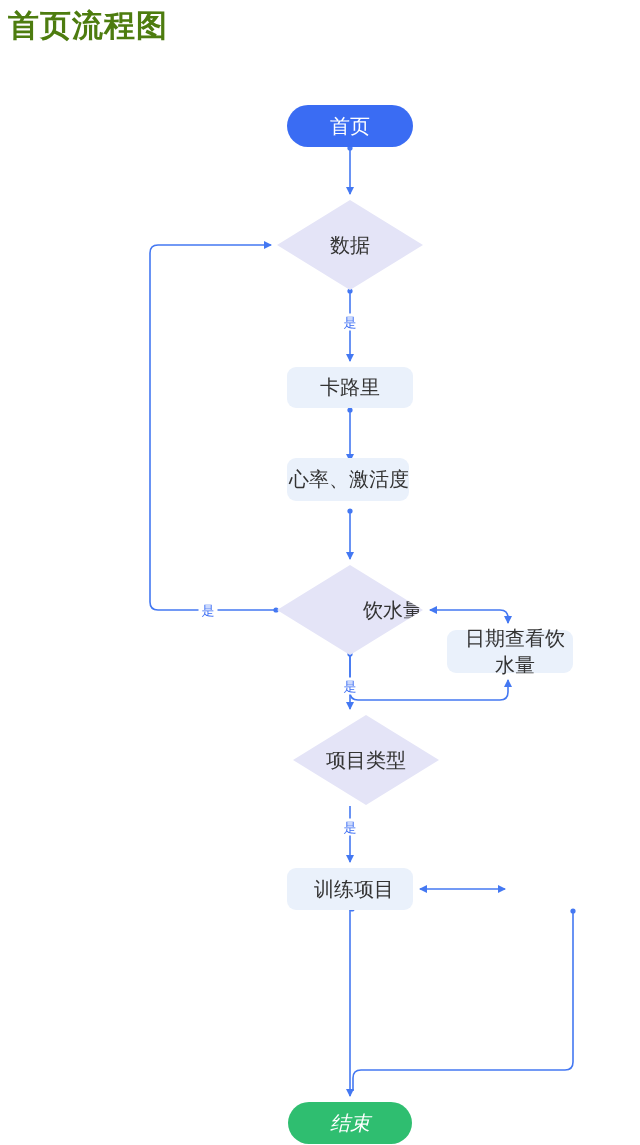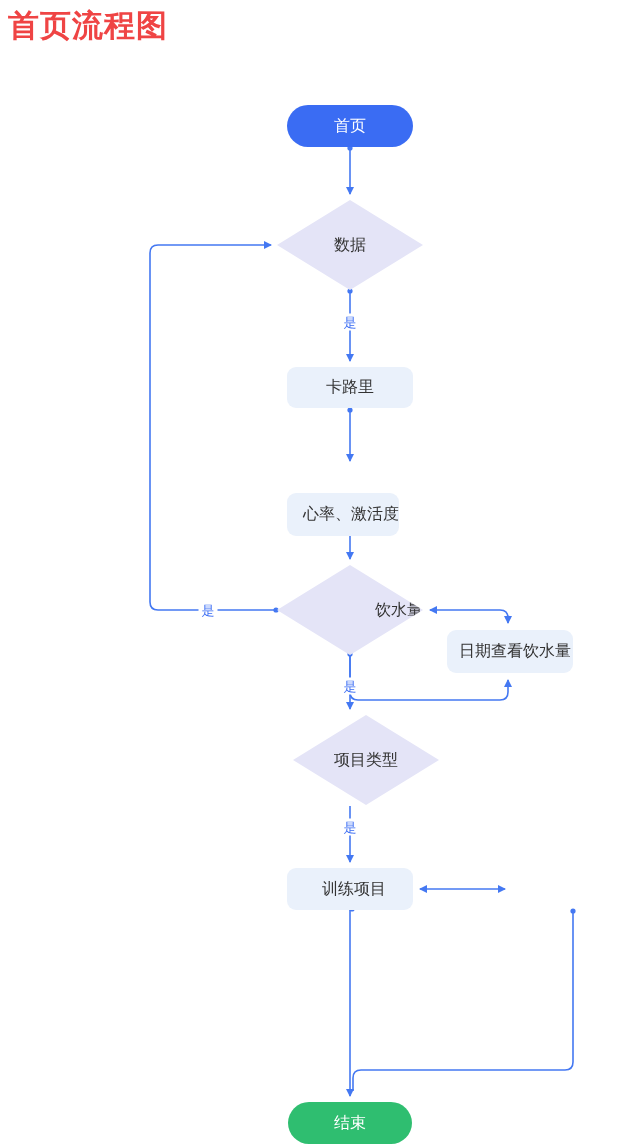--- a/index.html
+++ b/index.html
@@ -8,29 +8,29 @@
     --green:#2FBE70;
     --diamond-fill:#E4E4F7;
     --process-fill:#EAF1FB;
     --text-dark:#333333;
   }
   *{box-sizing:border-box;margin:0;padding:0;}
   body{background:#ffffff;font-family:"Liberation Sans","DejaVu Sans",sans-serif;}
   .canvas{position:relative;width:640px;height:1145px;background:#ffffff;overflow:hidden;}
   .page-title{
     position:absolute;left:8px;top:5px;
-    font-size:31px;font-weight:700;color:#ef4444;letter-spacing:1px;
+    font-size:31px;font-weight:700;color:#4d7c0f;letter-spacing:1px;
   }
   .edges-svg{position:absolute;left:0;top:0;width:640px;height:1145px;}
   .edge{fill:none;stroke:var(--line-blue,#4478F2);stroke-width:1.6;}
   .arrowhead{fill:var(--line-blue,#4478F2);}
   .dot{fill:var(--line-blue,#4478F2);}
   .node{
     position:absolute;display:flex;align-items:center;justify-content:center;
-    font-size:16px;color:var(--text-dark,#333);text-align:center;
+    font-size:20px;color:var(--text-dark,#333);text-align:center;
   }
   .terminal{color:#ffffff;border-radius:22px;font-weight:400;}
   .terminal-start{background:var(--accent-blue,#3A6CF3);}
   .terminal-end{background:var(--green,#2FBE70);}
   .process{background:var(--process-fill,#EAF1FB);border-radius:9px;}
   .decision{
     background:var(--diamond-fill,#E4E4F7);
     clip-path:polygon(50% 0,100% 50%,50% 100%,0 50%);
   }
   .edge-label{
@@ -96,42 +96,42 @@
   </div>
 
   <div class="node process" style="left:287px;top:367px;width:126px;height:41px;">
     <span>卡路里</span>
   </div>
 
   <div class="node decision" style="left:277px;top:200px;width:146px;height:90px;">
     <span>数据</span>
   </div>
 
-  <div class="node process" style="left:287px;top:493px;width:112px;height:43px;justify-content:flex-end;">
+  <div class="node process" style="left:287px;top:458px;width:122px;height:43px;justify-content:flex-end;">
     <span>心率、激活度</span>
   </div>
 
   <div class="node decision" style="left:277px;top:565px;width:146px;height:90px;justify-content:flex-end;">
     <span>饮水量</span>
   </div>
 
   <div class="node process" style="left:447px;top:630px;width:126px;height:43px;padding-left:10px;">
     <span>日期查看饮水量</span>
   </div>
 
   <div class="node decision" style="left:293px;top:715px;width:146px;height:90px;">
     <span>项目类型</span>
   </div>
 
   <div class="node process" style="left:287px;top:868px;width:126px;height:42px;padding-left:8px;">
     <span>训练项目</span>
   </div>
 
 
-  <div class="node terminal terminal-end" style="left:288px;top:1102px;width:124px;height:42px;">
+  <div class="node terminal terminal-end" style="left:288px;top:1102px;width:124px;height:42px;font-style:italic;">
     <span>结束</span>
   </div>
 
   <span class="edge-label" style="left:350px;top:322px;">是</span>
   <span class="edge-label" style="left:208px;top:610px;">是</span>
   <span class="edge-label" style="left:350px;top:686px;">是</span>
   <span class="edge-label" style="left:350px;top:827px;">是</span>
 
 </div>
 

